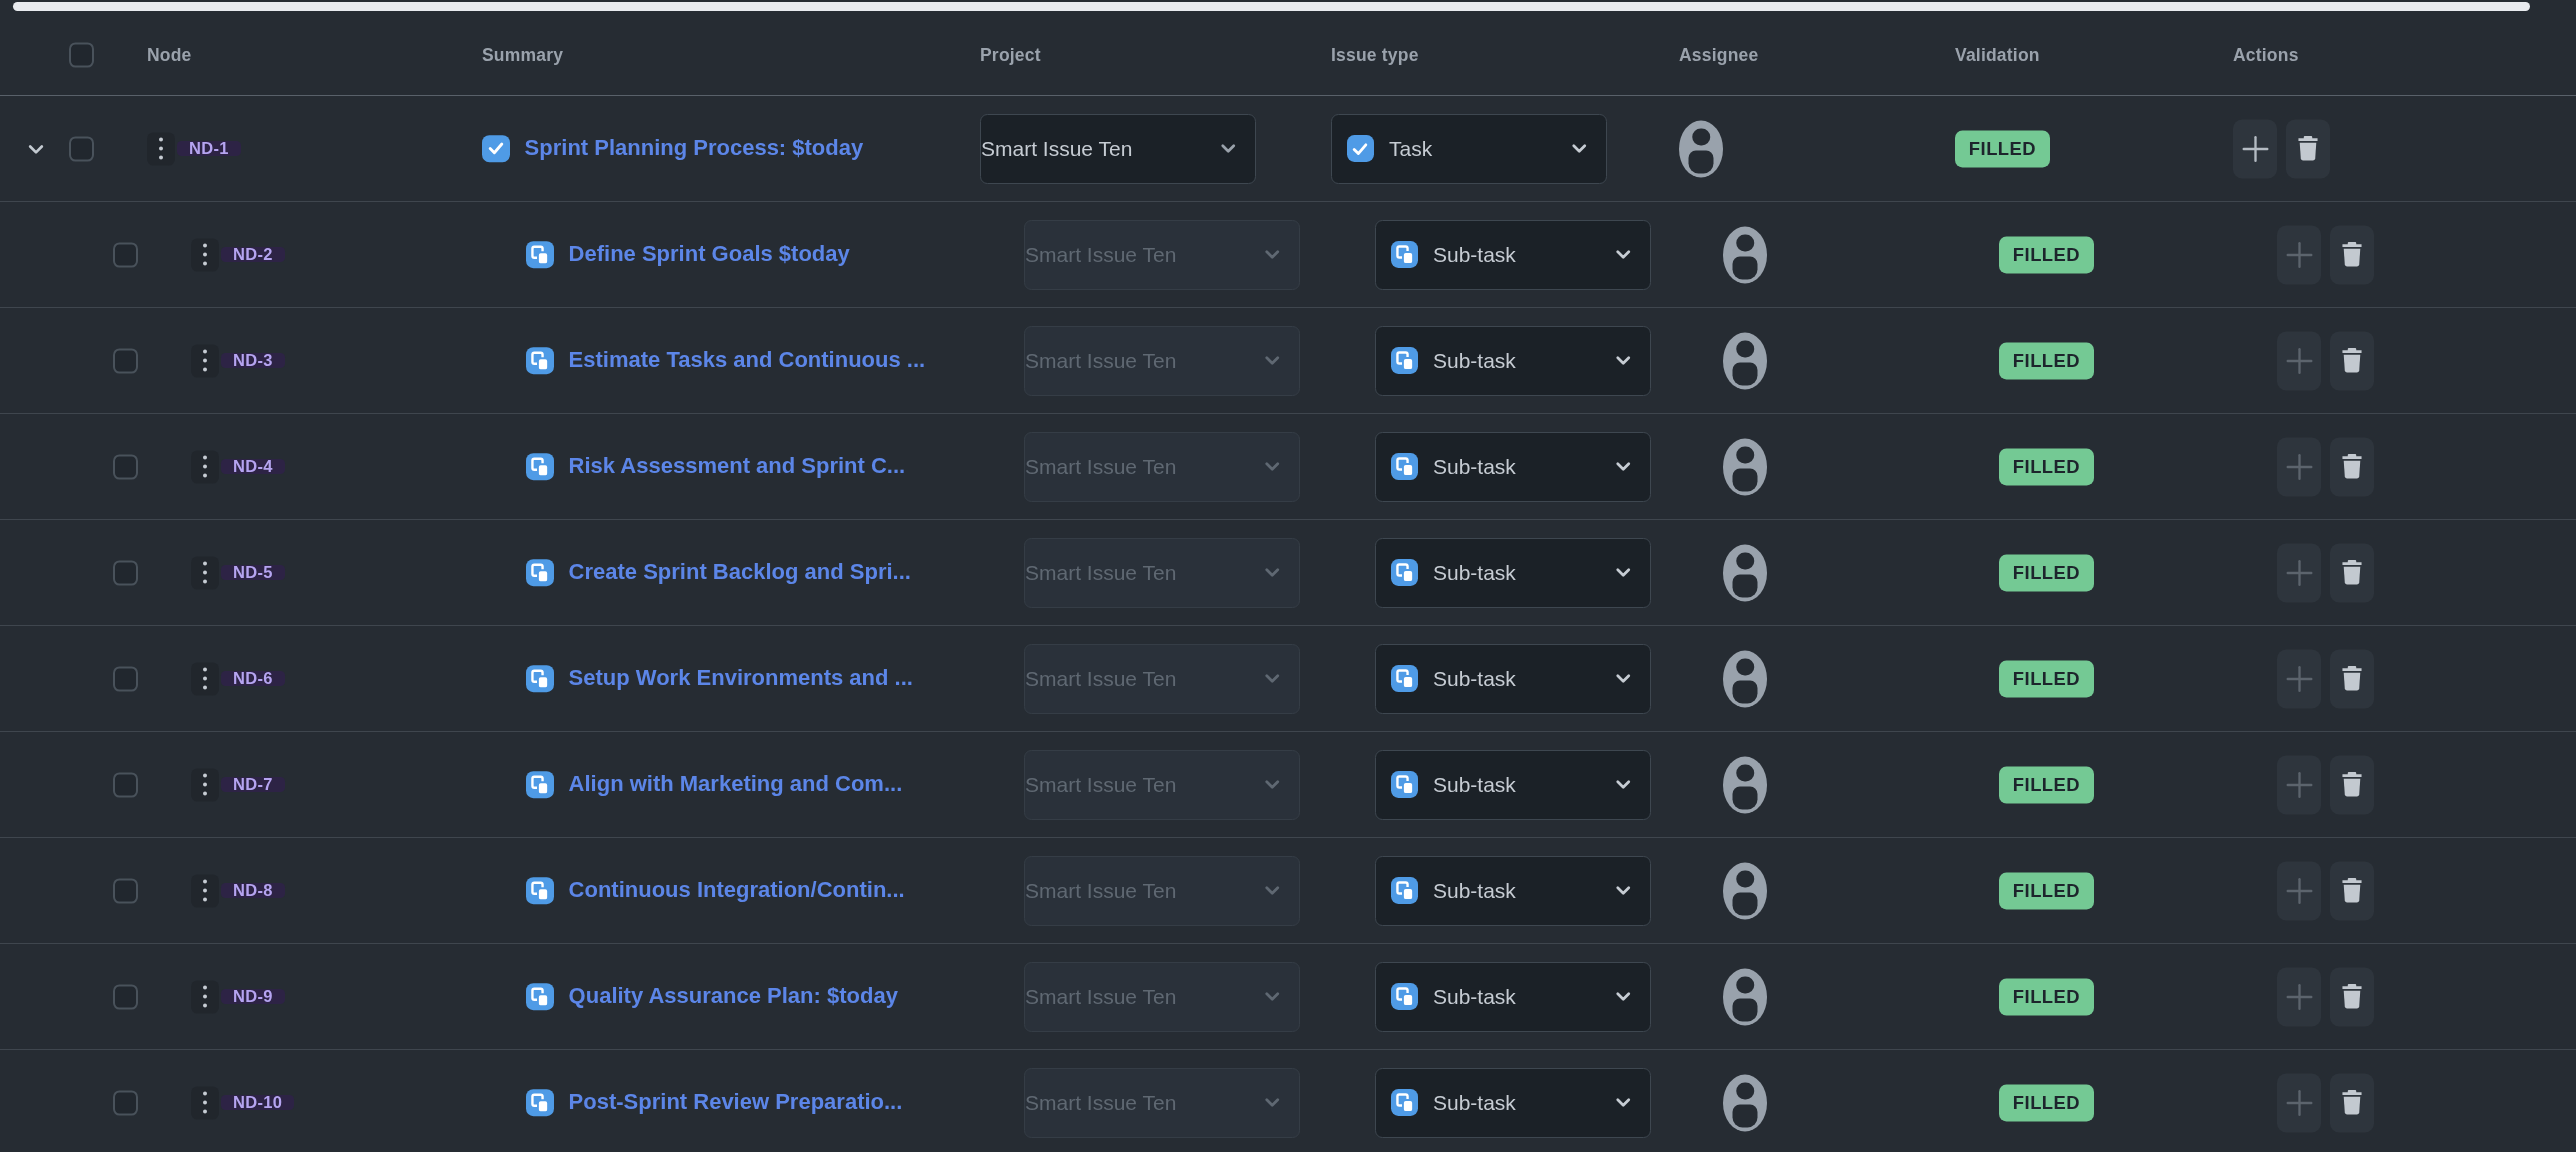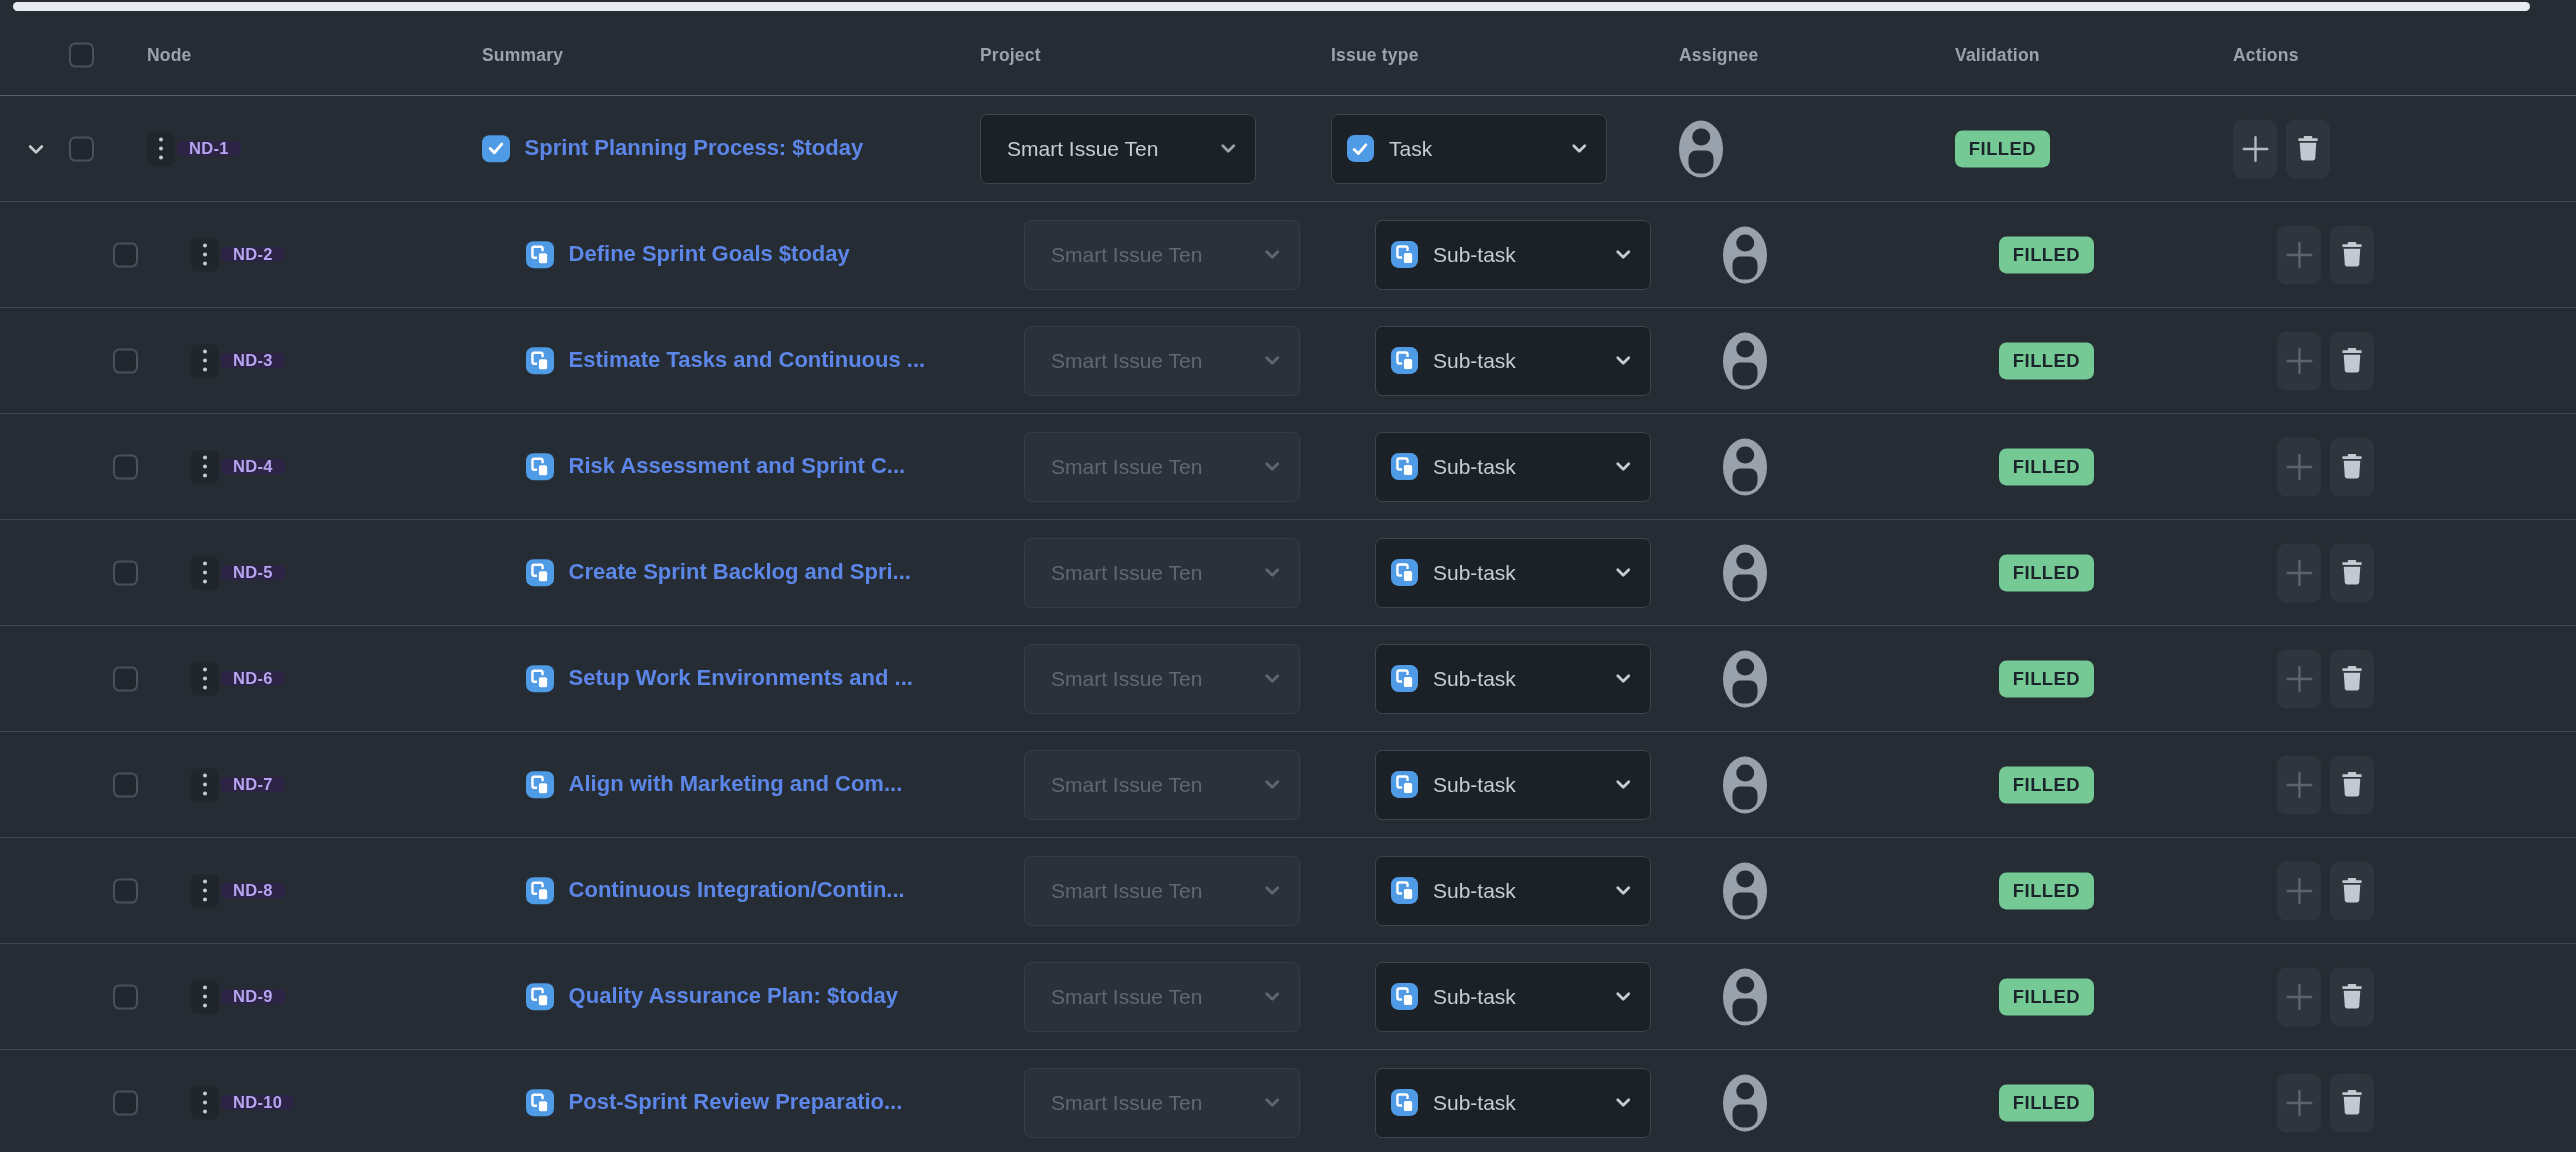--- a/index.html
+++ b/index.html
@@ -77,21 +77,21 @@
     width: 276px; height: 70px; border-radius: 7.4px;
     display: flex; align-items: center; cursor: pointer;
     background: #1b2127; border: 1.8px solid #3e4750;
   }
   .select .sel-text {
     color: #c6ccd3; font-size: 21px; white-space: nowrap; overflow: hidden;
     flex: 1 1 auto;
   }
   .select .caret { flex: none; margin: 0 18.4px 0 13px; }
   .caret svg { display: block; }
-  .sel-project { padding-left: 26px; }
+  .sel-project { }
   .sel-issue { padding-left: 14.7px; }
   .sel-issue .sq-icon { margin-right: 14.7px; }
   .row.child .sel-project {
     background: #2a313a; border-color: #353d46; cursor: default;
   }
   .row.child .sel-project .sel-text { color: #5f6872; }
   .row.child .sel-project .caret polyline { stroke: #5f6872; }
   .avatar {
     width: 44px; height: 57px; border-radius: 50%; background: #99a2ac;
     position: relative; overflow: hidden; cursor: pointer;

